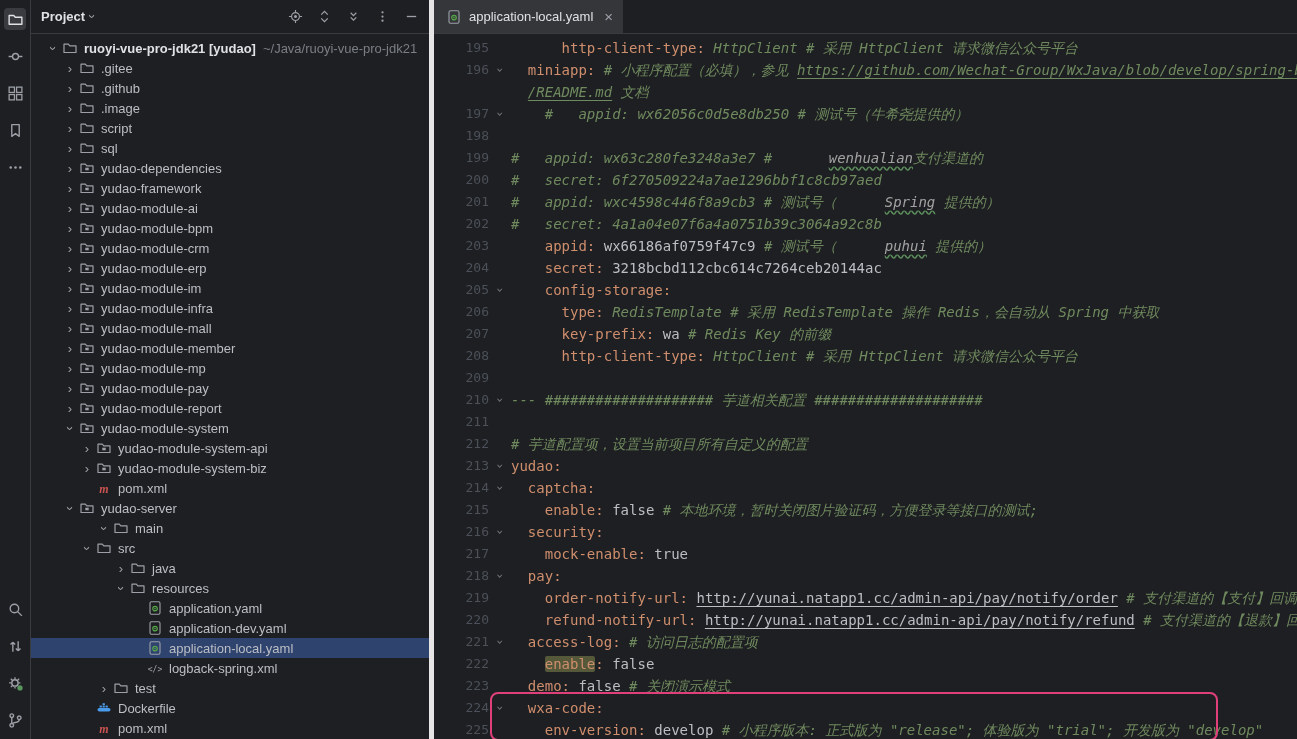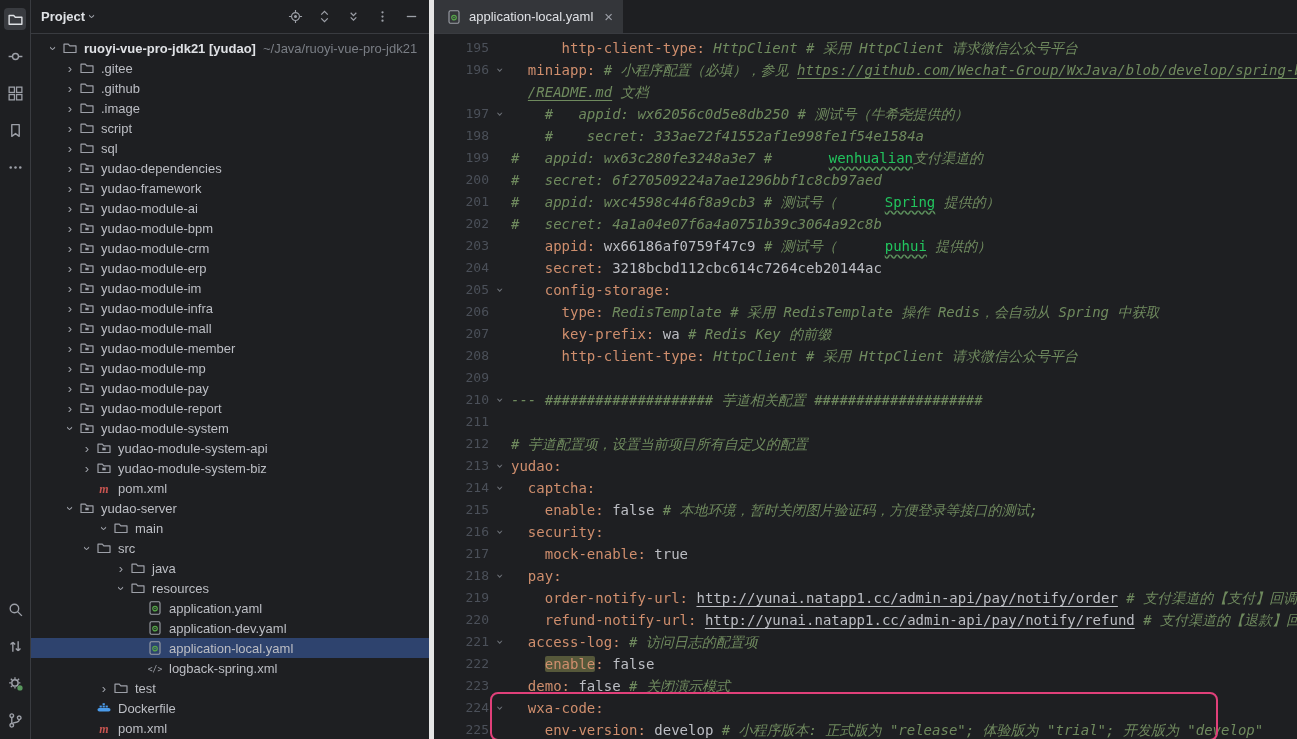--- a/index.html
+++ b/index.html
@@ -54,21 +54,21 @@
   .line-text{white-space:pre;}
 
   .seg-p{color:#bcbec4;}
   .seg-key{color:#cf8e6d;}
   .seg-keyhl{color:#cf8e6d;background:#56583a;border-radius:2px;}
   .seg-val{color:#bcbec4;}
   .seg-vallink{color:#bcbec4;text-decoration:underline;text-underline-offset:3px;}
   .seg-com{color:#6f8a5e;font-style:italic;}
   .seg-green{color:#6f8a5e;font-style:italic;}
   .seg-comlink{color:#6f8a5e;font-style:italic;text-decoration:underline;text-underline-offset:3px;}
-  .seg-comtypo{color:#22c55e;text-decoration:underline wavy #5c8f5c;text-underline-offset:3px;padding-left:48px;}
+  .seg-comtypo{color:#a3a3a3;font-style:italic;text-decoration:underline wavy #5c8f5c;text-underline-offset:3px;padding-left:48px;}
 
   .annotation{position:absolute;left:56px;top:658px;width:724px;height:45px;border:2px solid #e0407a;border-radius:8px;pointer-events:none;}
 </style>
 </head>
 <body>
 
 <div class="app">
 
   <div class="iconbar">
     <div class="ib-top">
@@ -540,21 +540,21 @@
         <span class="tab-label">application-local.yaml</span>
         <span class="tab-close">×</span>
       </div>
     </div>
     <div class="editor">
       <div class="code">
           <div class="code-line"><span class="gutter"><span class="lnum">195</span><span class="fold"></span></span><span class="line-text"><span class="seg-p">      </span><span class="seg-key">http-client-type:</span><span class="seg-p"> </span><span class="seg-green">HttpClient</span><span class="seg-p"> </span><span class="seg-com"># 采用 HttpClient 请求微信公众号平台</span></span></div>
           <div class="code-line"><span class="gutter"><span class="lnum">196</span><span class="fold">›</span></span><span class="line-text"><span class="seg-p">  </span><span class="seg-key">miniapp:</span><span class="seg-p"> </span><span class="seg-com"># 小程序配置（必填），参见 </span><span class="seg-comlink">https://github.com/Wechat-Group/WxJava/blob/develop/spring-boot-star</span></span></div>
           <div class="code-line"><span class="gutter"><span class="lnum"></span><span class="fold"></span></span><span class="line-text"><span class="seg-p">  </span><span class="seg-comlink">/README.md</span><span class="seg-com"> 文档</span></span></div>
           <div class="code-line"><span class="gutter"><span class="lnum">197</span><span class="fold">›</span></span><span class="line-text"><span class="seg-p">    </span><span class="seg-com">#   appid: wx62056c0d5e8db250 # 测试号（牛希尧提供的）</span></span></div>
-          <div class="code-line"><span class="gutter"><span class="lnum">198</span><span class="fold"></span></span><span class="line-text"><span class="seg-p">    </span><span class="seg-com">#    secret: 333ae72f41552af1e998fe1f54e1584a</span></span></div>
+          <div class="code-line"><span class="gutter"><span class="lnum">198</span><span class="fold"></span></span></div>
           <div class="code-line"><span class="gutter"><span class="lnum">199</span><span class="fold"></span></span><span class="line-text"><span class="seg-com">#   appid: wx63c280fe3248a3e7 # </span><span class="seg-comtypo">wenhualian</span><span class="seg-com">支付渠道的</span></span></div>
           <div class="code-line"><span class="gutter"><span class="lnum">200</span><span class="fold"></span></span><span class="line-text"><span class="seg-com">#   secret: 6f270509224a7ae1296bbf1c8cb97aed</span></span></div>
           <div class="code-line"><span class="gutter"><span class="lnum">201</span><span class="fold"></span></span><span class="line-text"><span class="seg-com">#   appid: wxc4598c446f8a9cb3 # 测试号（</span><span class="seg-comtypo">Spring</span><span class="seg-com"> 提供的）</span></span></div>
           <div class="code-line"><span class="gutter"><span class="lnum">202</span><span class="fold"></span></span><span class="line-text"><span class="seg-com">#   secret: 4a1a04e07f6a4a0751b39c3064a92c8b</span></span></div>
           <div class="code-line"><span class="gutter"><span class="lnum">203</span><span class="fold"></span></span><span class="line-text"><span class="seg-p">    </span><span class="seg-key">appid:</span><span class="seg-val"> wx66186af0759f47c9 </span><span class="seg-com"># 测试号（</span><span class="seg-comtypo">puhui</span><span class="seg-com"> 提供的）</span></span></div>
           <div class="code-line"><span class="gutter"><span class="lnum">204</span><span class="fold"></span></span><span class="line-text"><span class="seg-p">    </span><span class="seg-key">secret:</span><span class="seg-val"> 3218bcbd112cbc614c7264ceb20144ac</span></span></div>
           <div class="code-line"><span class="gutter"><span class="lnum">205</span><span class="fold">›</span></span><span class="line-text"><span class="seg-p">    </span><span class="seg-key">config-storage:</span></span></div>
           <div class="code-line"><span class="gutter"><span class="lnum">206</span><span class="fold"></span></span><span class="line-text"><span class="seg-p">      </span><span class="seg-key">type:</span><span class="seg-p"> </span><span class="seg-green">RedisTemplate</span><span class="seg-p"> </span><span class="seg-com"># 采用 RedisTemplate 操作 Redis，会自动从 Spring 中获取</span></span></div>
           <div class="code-line"><span class="gutter"><span class="lnum">207</span><span class="fold"></span></span><span class="line-text"><span class="seg-p">      </span><span class="seg-key">key-prefix:</span><span class="seg-val"> wa </span><span class="seg-com"># Redis Key 的前缀</span></span></div>
           <div class="code-line"><span class="gutter"><span class="lnum">208</span><span class="fold"></span></span><span class="line-text"><span class="seg-p">      </span><span class="seg-key">http-client-type:</span><span class="seg-p"> </span><span class="seg-green">HttpClient</span><span class="seg-p"> </span><span class="seg-com"># 采用 HttpClient 请求微信公众号平台</span></span></div>

